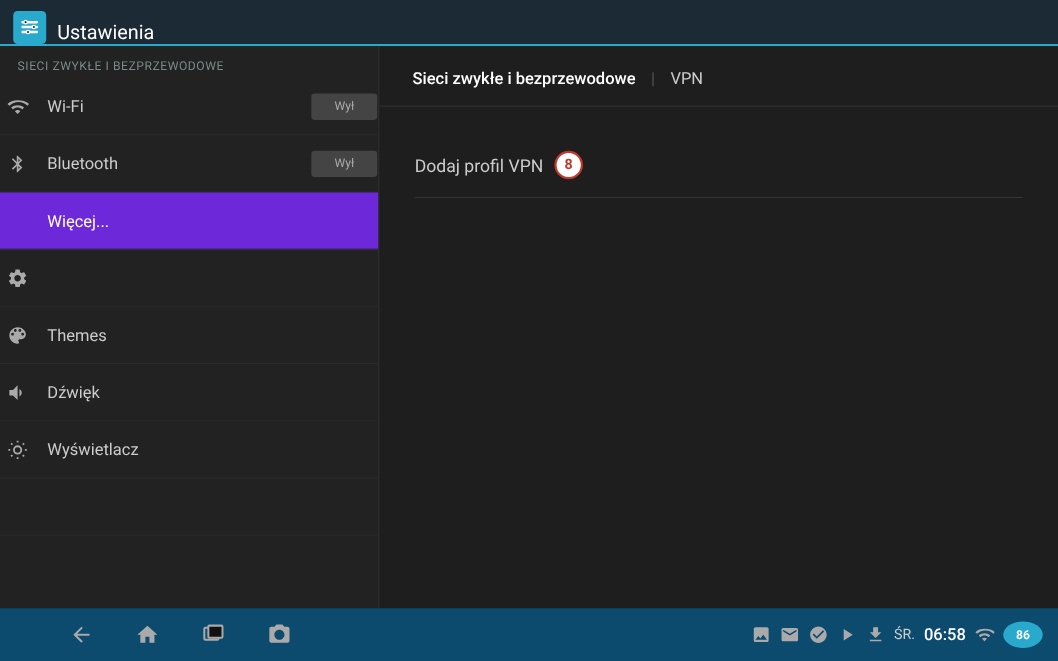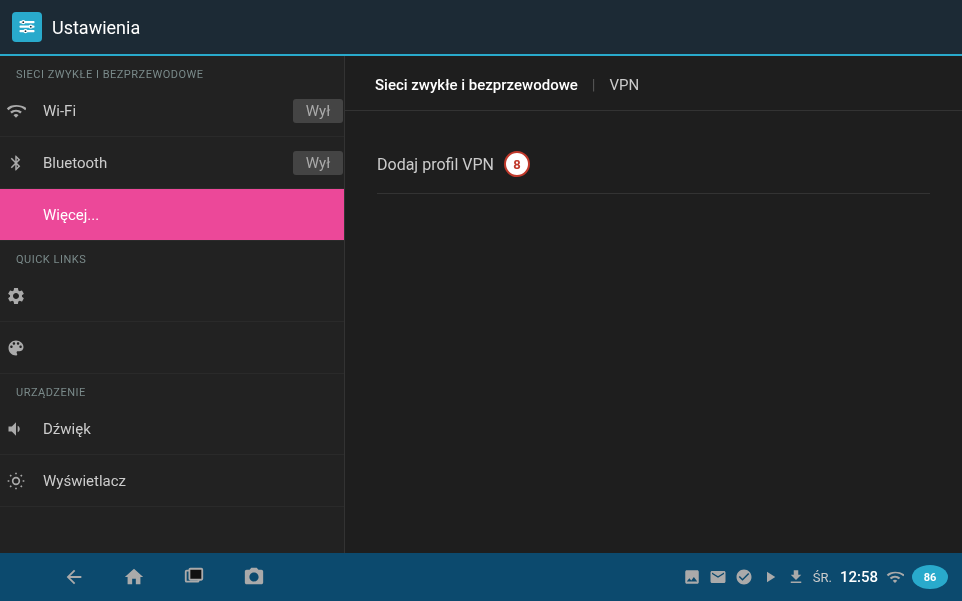--- a/index.html
+++ b/index.html
@@ -8,24 +8,24 @@
       height: 601px;
       background: #1a1a1a;
       font-family: 'Roboto', Arial, sans-serif;
       color: #ccc;
       overflow: hidden;
       position: relative;
     }
 
     
     #top-bar {
-      height: 56px;
+      height: 42px;
       background: #1c2a35;
       display: flex;
-      align-items: center;
+      align-items: flex-end;
       padding: 0 12px;
       border-bottom: 2px solid #29aacc;
     }
     #top-bar-icon {
       width: 30px;
       height: 30px;
       background: #29aacc;
       border-radius: 4px;
       display: flex;
       align-items: center;
@@ -66,21 +66,21 @@
     .sidebar-item {
       display: flex;
       align-items: center;
       padding: 0 1px;
       height: 52px;
       cursor: pointer;
       border-bottom: 1px solid #2a2a2a;
       position: relative;
     }
     .sidebar-item.active {
-      background: #ec4899;
+      background: #6d28d9;
     }
     .sidebar-item.active .item-label {
       color: #fff;
     }
 
     .item-icon {
       width: 30px;
       height: 30px;
       display: flex;
       align-items: center;
@@ -94,28 +94,28 @@
       color: #fff;
     }
 
     .item-label {
       flex: 1;
       font-size: 15px;
       color: #ccc;
     }
 
     .toggle-switch {
-      width: 50px;
+      width: 60px;
       height: 24px;
       background: #444;
       border-radius: 3px;
       display: flex;
       align-items: center;
       justify-content: center;
-      font-size: 15px;
+      font-size: 11px;
       color: #aaa;
       flex-shrink: 0;
     }
 
     
     #content {
       flex: 1;
       background: #1e1e1e;
       padding: 0;
     }
@@ -279,39 +279,38 @@
       <div class="toggle-switch">Wył</div>
     </div>
 
 
     <div class="sidebar-item active">
       <div class="item-icon">
       </div>
       <span class="item-label">Więcej...</span>
     </div>
 
-    <div class="sidebar-section-label">QUICK LINKS</div>
 
     <div class="sidebar-item">
       <div class="item-icon">
         <svg width="20" height="20" viewBox="0 0 24 24" fill="#aaa">
           <path d="M19.14,12.94c0.04-0.3,0.06-0.61,0.06-0.94c0-0.32-0.02-0.64-0.07-0.94l2.03-1.58c0.18-0.14,0.23-0.41,0.12-0.61 l-1.92-3.32c-0.12-0.22-0.37-0.29-0.59-0.22l-2.39,0.96c-0.5-0.38-1.03-0.7-1.62-0.94L14.4,2.81c-0.04-0.24-0.24-0.41-0.48-0.41 h-3.84c-0.24,0-0.43,0.17-0.47,0.41L9.25,5.35C8.66,5.59,8.12,5.92,7.63,6.29L5.24,5.33c-0.22-0.08-0.47,0-0.59,0.22L2.74,8.87 C2.62,9.08,2.66,9.34,2.86,9.48l2.03,1.58C4.84,11.36,4.8,11.69,4.8,12s0.02,0.64,0.07,0.94l-2.03,1.58 c-0.18,0.14-0.23,0.41-0.12,0.61l1.92,3.32c0.12,0.22,0.37,0.29,0.59,0.22l2.39-0.96c0.5,0.38,1.03,0.7,1.62,0.94l0.36,2.54 c0.05,0.24,0.24,0.41,0.48,0.41h3.84c0.24,0,0.44-0.17,0.47-0.41l0.36-2.54c0.59-0.24,1.13-0.56,1.62-0.94l2.39,0.96 c0.22,0.08,0.47,0,0.59-0.22l1.92-3.32c0.12-0.22,0.07-0.47-0.12-0.61L19.14,12.94z M12,15.6c-1.98,0-3.6-1.62-3.6-3.6 s1.62-3.6,3.6-3.6s3.6,1.62,3.6,3.6S13.98,15.6,12,15.6z"></path>
         </svg>
       </div>
     </div>
 
     <div class="sidebar-item">
       <div class="item-icon">
         <svg width="20" height="20" viewBox="0 0 24 24" fill="#aaa">
           <path d="M12 3c-4.97 0-9 4.03-9 9s4.03 9 9 9c.83 0 1.5-.67 1.5-1.5 0-.39-.15-.74-.39-1.01-.23-.26-.38-.61-.38-.99 0-.83.67-1.5 1.5-1.5H16c2.76 0 5-2.24 5-5 0-4.42-4.03-8-9-8zm-5.5 9c-.83 0-1.5-.67-1.5-1.5S5.67 9 6.5 9 8 9.67 8 10.5 7.33 12 6.5 12zm3-4C8.67 8 8 7.33 8 6.5S8.67 5 9.5 5s1.5.67 1.5 1.5S10.33 8 9.5 8zm5 0c-.83 0-1.5-.67-1.5-1.5S13.67 5 14.5 5s1.5.67 1.5 1.5S15.33 8 14.5 8zm3 4c-.83 0-1.5-.67-1.5-1.5S16.67 9 17.5 9s1.5.67 1.5 1.5-.67 1.5-1.5 1.5z"></path>
         </svg>
       </div>
-    </div>
-
-    <div class="sidebar-section-label">URZĄDZENIE</div>
+      <span class="item-label">Themes</span>
+    </div>
+
 
     <div class="sidebar-item">
       <div class="item-icon">
         <svg width="20" height="20" viewBox="0 0 24 24" fill="#aaa">
           <path d="M3 9v6h4l5 5V4L7 9H3zm13.5 3c0-1.77-1.02-3.29-2.5-4.03v8.05c1.48-.73 2.5-2.25 2.5-4.02z"></path>
         </svg>
       </div>
       <span class="item-label">Dźwięk</span>
     </div>
 
@@ -385,20 +384,20 @@
     <svg width="18" height="18" viewBox="0 0 24 24" fill="#aaa">
       <path d="M12 2C6.48 2 2 6.48 2 12s4.48 10 10 10 10-4.48 10-10S17.52 2 12 2zm-2 15l-5-5 1.41-1.41L10 14.17l7.59-7.59L19 8l-9 9z"></path>
     </svg>
     <svg width="18" height="18" viewBox="0 0 24 24" fill="#aaa">
       <path d="M8 5v14l11-7z"></path>
     </svg>
     <svg width="18" height="18" viewBox="0 0 24 24" fill="#aaa">
       <path d="M5 20h14v-2H5v2zM19 9h-4V3H9v6H5l7 7 7-7z"></path>
     </svg>
     <span style="font-size:13px; color:#ccc;">ŚR.</span>
-    <span class="time-display">12:58</span>
+    <span class="time-display">06:58</span>
 
     <svg width="18" height="18" viewBox="0 0 24 24" fill="#aaa">
       <path d="M1 9l2 2c5.5-5.5 14.5-5.5 20 0l2-2C19 3.5 5 3.5 1 9zm8 8l3 3 3-3c-1.7-1.7-4.3-1.7-6 0zm-4-4l2 2c2.8-2.8 7.2-2.8 10 0l2-2C15.4 9.4 8.6 9.4 5 13z"></path>
     </svg>
     <div class="battery-badge">86</div>
   </div>
 </div>
 
 </body></html>

